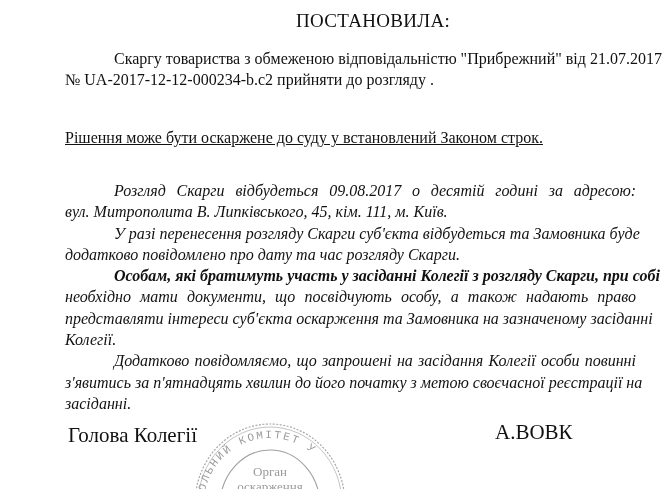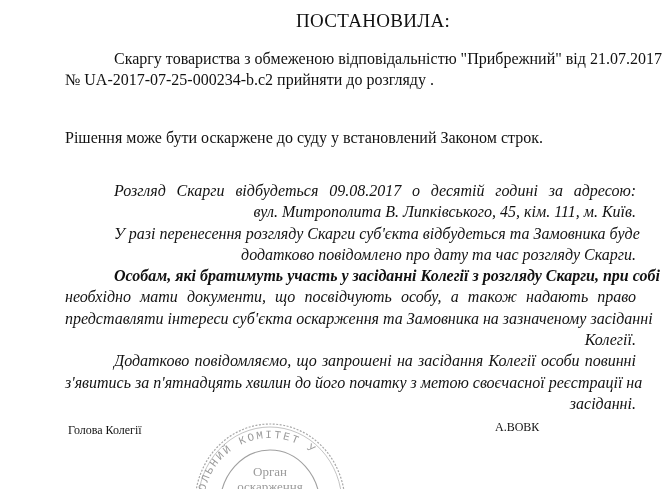--- a/index.html
+++ b/index.html
@@ -2,37 +2,37 @@
 <html><head>
 <meta charset="utf-8">
 <style>
   html, body { margin:0; padding:0; background:#ffffff; }
   body { width:663px; height:489px; overflow:hidden; position:relative;
          font-family:"Liberation Serif", "DejaVu Serif", serif; color:#111; }
   .abs { position:absolute; white-space:nowrap; }
   .title { left:296px; top:10px; font-size:19px; letter-spacing:0.3px; }
   .line { position:absolute; left:65px; width:571px; font-size:16px; line-height:20px; white-space:nowrap; }
   .just { text-align:justify; text-align-last:justify; }
-  .ital { font-style:italic;text-align:right; }
+  .ital { font-style:italic; }
   .indent { left:114px; width:522px; }
-  .sign { font-size:12px; }
+  .sign { font-size:21px; }
   .stamp { position:absolute; left:192px; top:414px; width:156px; height:150px; }
   .stamp svg { width:100%; height:100%; }
 </style>
 </head>
 <body>
 
 <div>
 
   <div class="abs title">ПОСТАНОВИЛА:</div>
 
   <div class="line indent just" style="top:49px;">Скаргу товариства з обмеженою відповідальністю "Прибрежний" від 21.07.2017</div>
-  <div class="line" style="top:70px; left:65px;">№ UA-2017-07-25-000234-b.c2 прийняти до розгляду .</div>
+  <div class="line" style="top:70px; left:65px;">№ UA-2017-12-12-000234-b.c2 прийняти до розгляду .</div>
 
-  <div class="line" style="top:128px; left:65px;">Рішення може бути оскаржене до суду у встановлений Законом строк.</div>
+  <div class="line" style="top:128px; left:65px;text-decoration:underline;">Рішення може бути оскаржене до суду у встановлений Законом строк.</div>
 
   <div class="line ital indent just" style="top:181px;">Розгляд Скарги відбудеться 09.08.2017 о десятій годині за адресою:</div>
   <div class="line ital" style="top:202px;">вул. Митрополита В. Липківського, 45, кім. 111, м. Київ.</div>
   <div class="line ital indent just" style="top:224px;">У разі перенесення розгляду Скарги суб'єкта відбудеться та Замовника буде</div>
   <div class="line ital" style="top:245px;">додатково повідомлено про дату та час розгляду Скарги.</div>
   <div class="line ital indent just" style="top:266px;font-weight:bold;">Особам, які братимуть участь у засіданні Колегії з розгляду Скарги, при собі</div>
   <div class="line ital just" style="top:287px;">необхідно мати документи, що посвідчують особу, а також надають право</div>
   <div class="line ital just" style="top:309px;">представляти інтереси суб'єкта оскарження та Замовника на зазначеному засіданні</div>
   <div class="line ital" style="top:330px;">Колегії.</div>
   <div class="line ital indent just" style="top:351px;">Додатково повідомляємо, що запрошені на засідання Колегії особи повинні</div>

